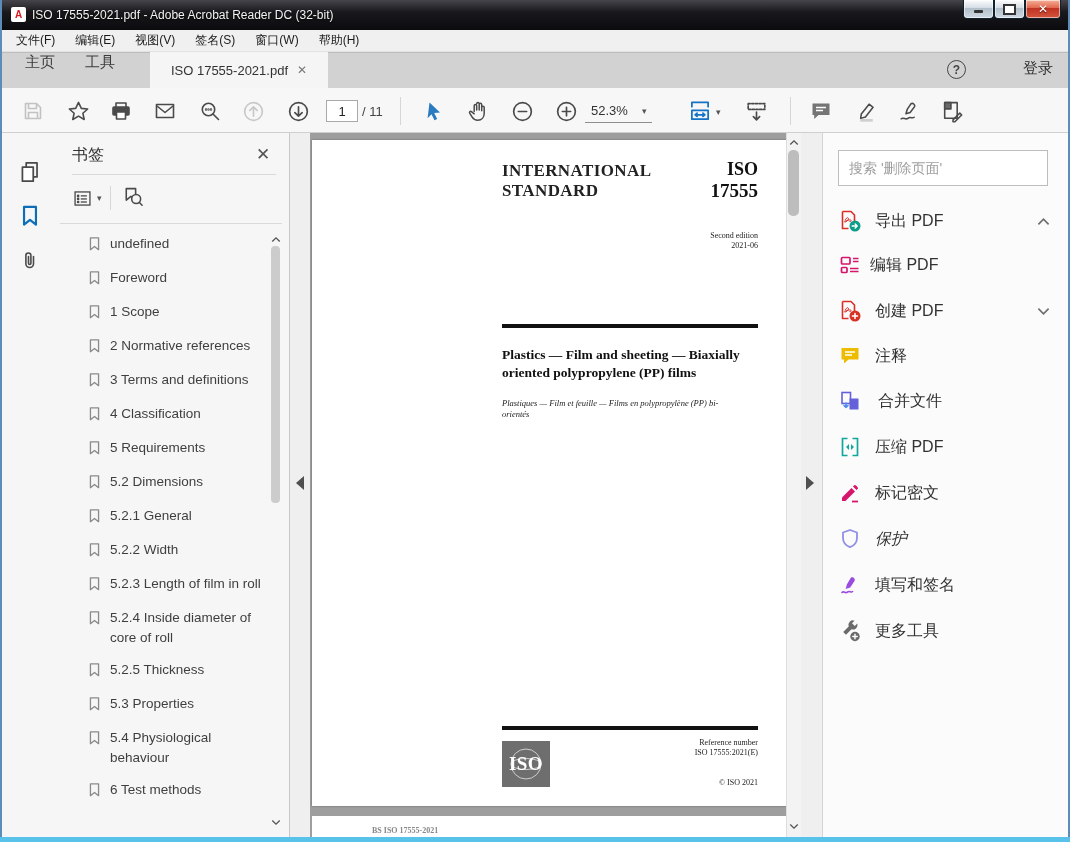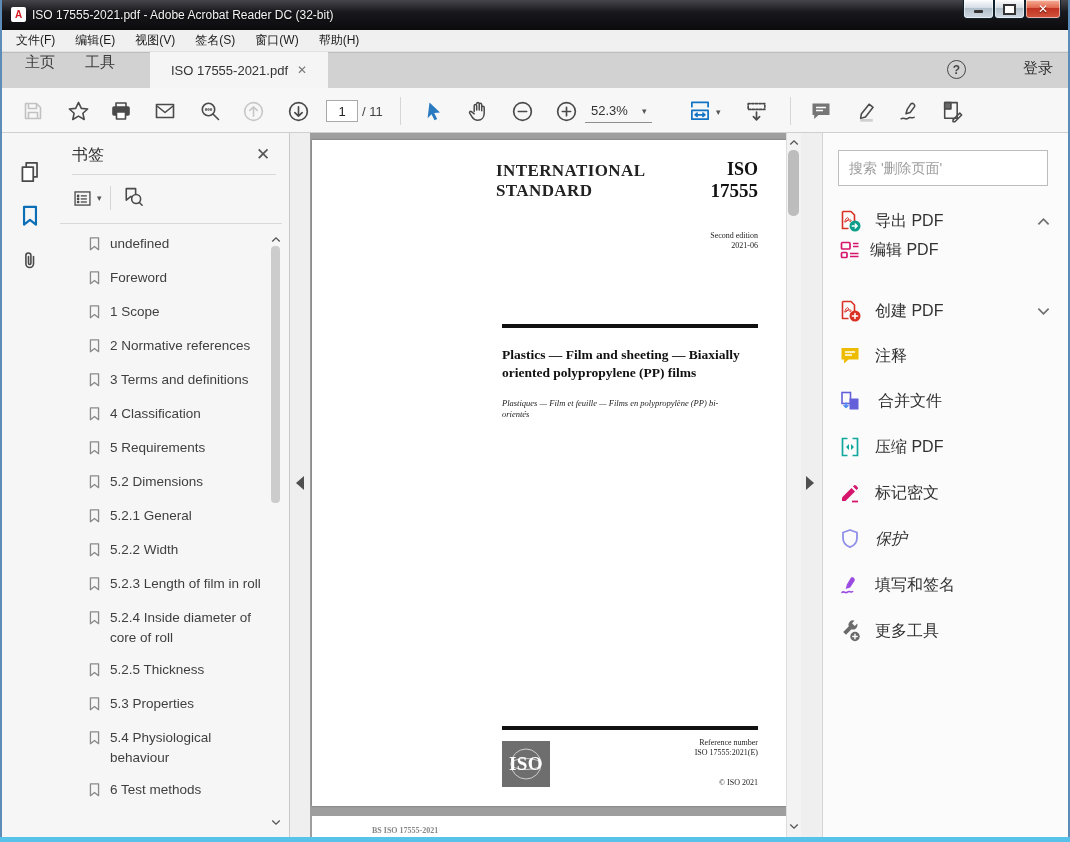--- a/index.html
+++ b/index.html
@@ -394,21 +394,21 @@
     </div>
 
   <div class="abs docgutterL"></div>
   <div class="abs" style="left:296px;top:476px;">
       <div class="tri-left"></div>
     </div>
 
   <div class="abs docarea"></div>
 
   <div class="abs page1 serif">
-    <div class="abs" style="left:184px;top:21px;font-size:17px;font-weight:600;letter-spacing:.4px;color:#222;line-height:20px;">
+    <div class="abs" style="left:190px;top:21px;font-size:17px;font-weight:600;letter-spacing:.4px;color:#222;line-height:20px;">
       <div>INTERNATIONAL</div>
       <div>STANDARD</div>
     </div>
     <div class="abs" style="right:28px;top:19px;text-align:right;font-weight:bold;color:#111;">
       <div style="font-size:18px;line-height:21px;">ISO</div>
       <div style="font-size:19px;line-height:21px;">17555</div>
     </div>
     <div class="abs" style="right:28px;top:91px;text-align:right;font-size:8px;line-height:9.5px;color:#222;">
       <div>Second edition</div>
       <div>2021-06</div>
@@ -463,21 +463,21 @@
         <path d="M7 11.5c1.5-3 3-3.5 3.5-2s-3 4-4 3.5 4.5-2.5 6-2 .5 2-1 1.5" fill="none" stroke="#d93025" stroke-width="1"></path>
         <circle cx="17" cy="17" r="5.5" fill="#0d9e8a"></circle>
         <path d="M14.2 17h5m0 0l-2-2m2 2l-2 2" stroke="#fff" stroke-width="1.5" fill="none" stroke-linecap="round" stroke-linejoin="round"></path>
       </svg>
     <span class="lbl">导出 PDF</span>
     <svg width="13" height="9" viewBox="0 0 14 9">
         <path d="M1.5 7.5L7 2l5.5 5.5" fill="none" stroke="#6e6e6e" stroke-width="1.8"></path>
       </svg>
   </div>
 
-  <div class="abs toolrow" style="top:232px;gap:8px;">
+  <div class="abs toolrow" style="top:247px;gap:8px;">
     <svg width="24" height="24" viewBox="0 0 24 24" fill="none" stroke="#d6156c" stroke-width="1.7" stroke-linejoin="round">
         <rect x="3.5" y="4.5" width="8.5" height="6.5" rx="1"></rect>
         <rect x="3.5" y="14.5" width="5.5" height="5" rx="1"></rect>
         <path d="M15 5.5h5.5M15 8.5h5.5M12 15.5h8.5M12 18.5h8.5"></path>
       </svg>
     <span class="lbl">编辑 PDF</span>
   </div>
 
   <div class="abs toolrow" style="top:293px;">
     <svg width="24" height="24" viewBox="0 0 24 24">

